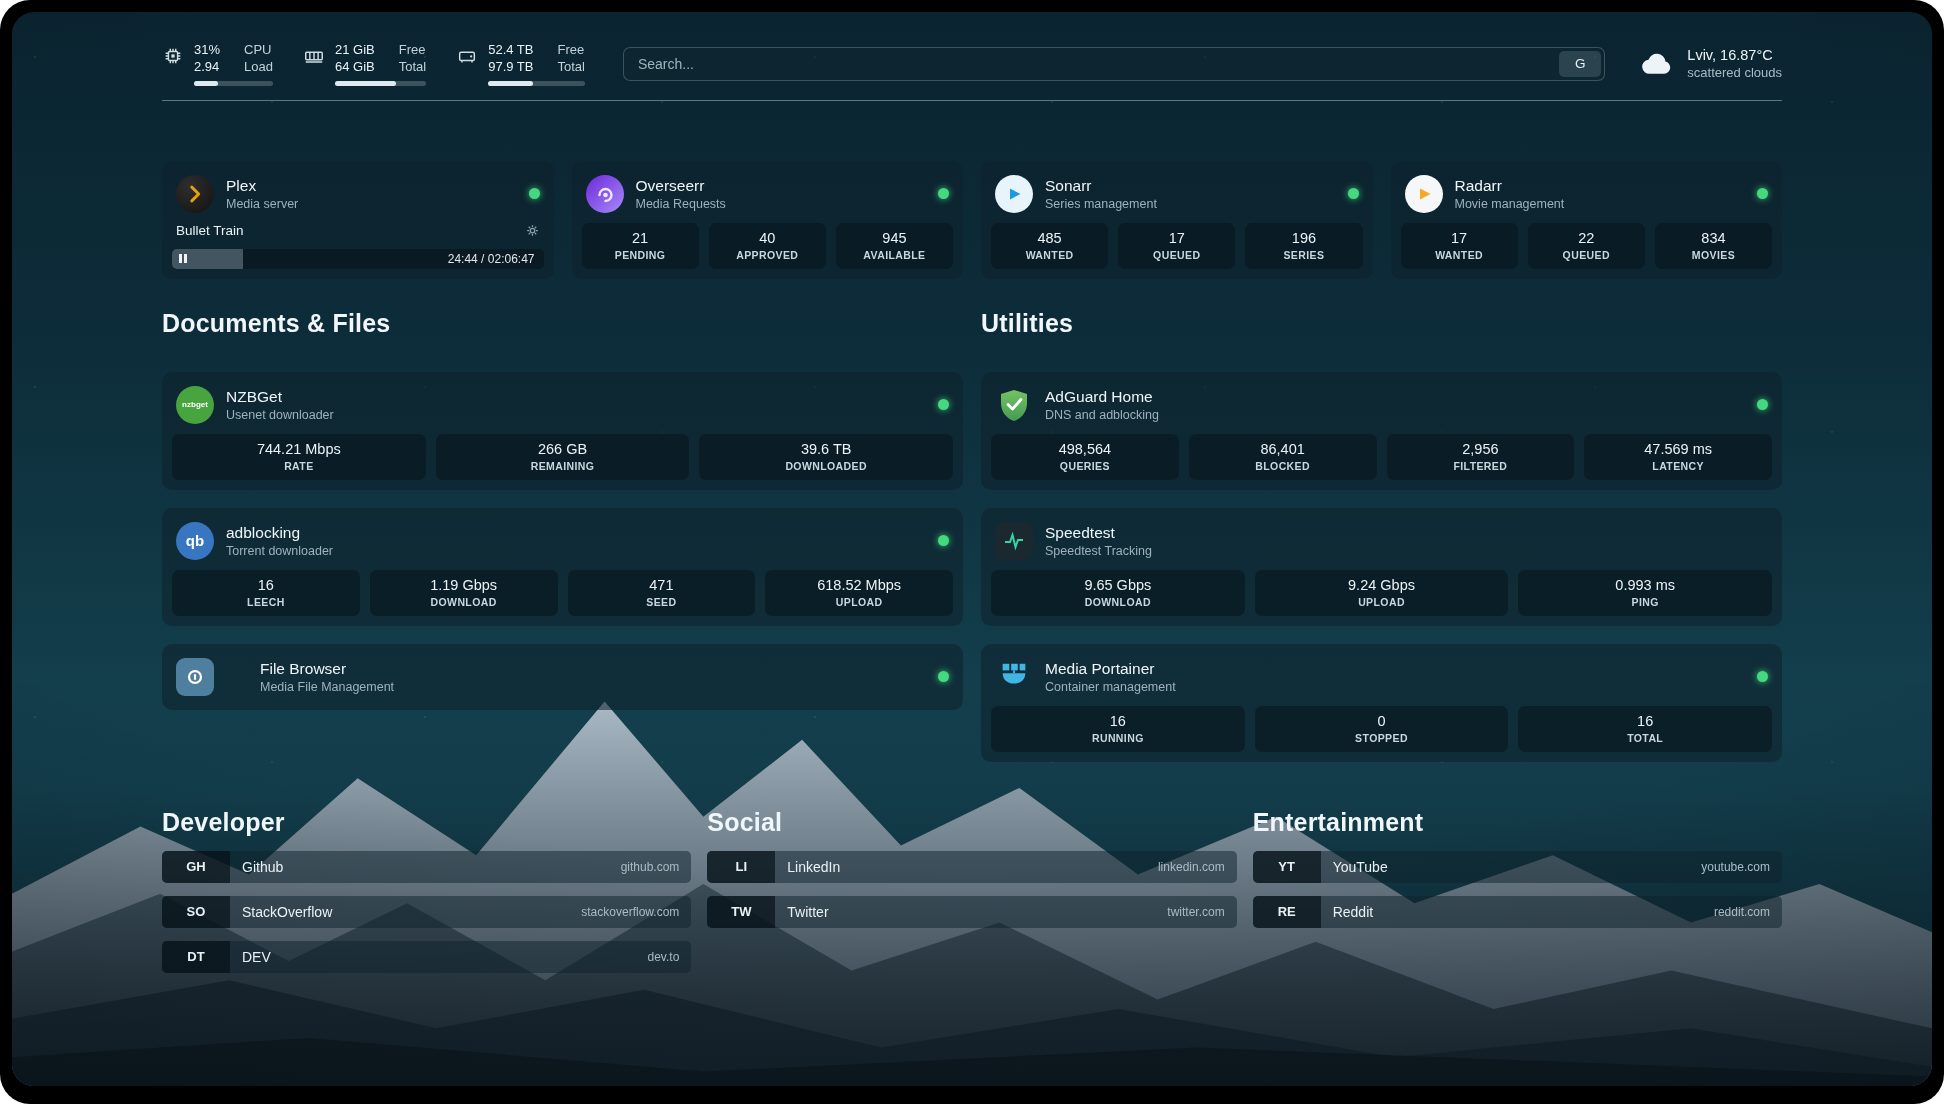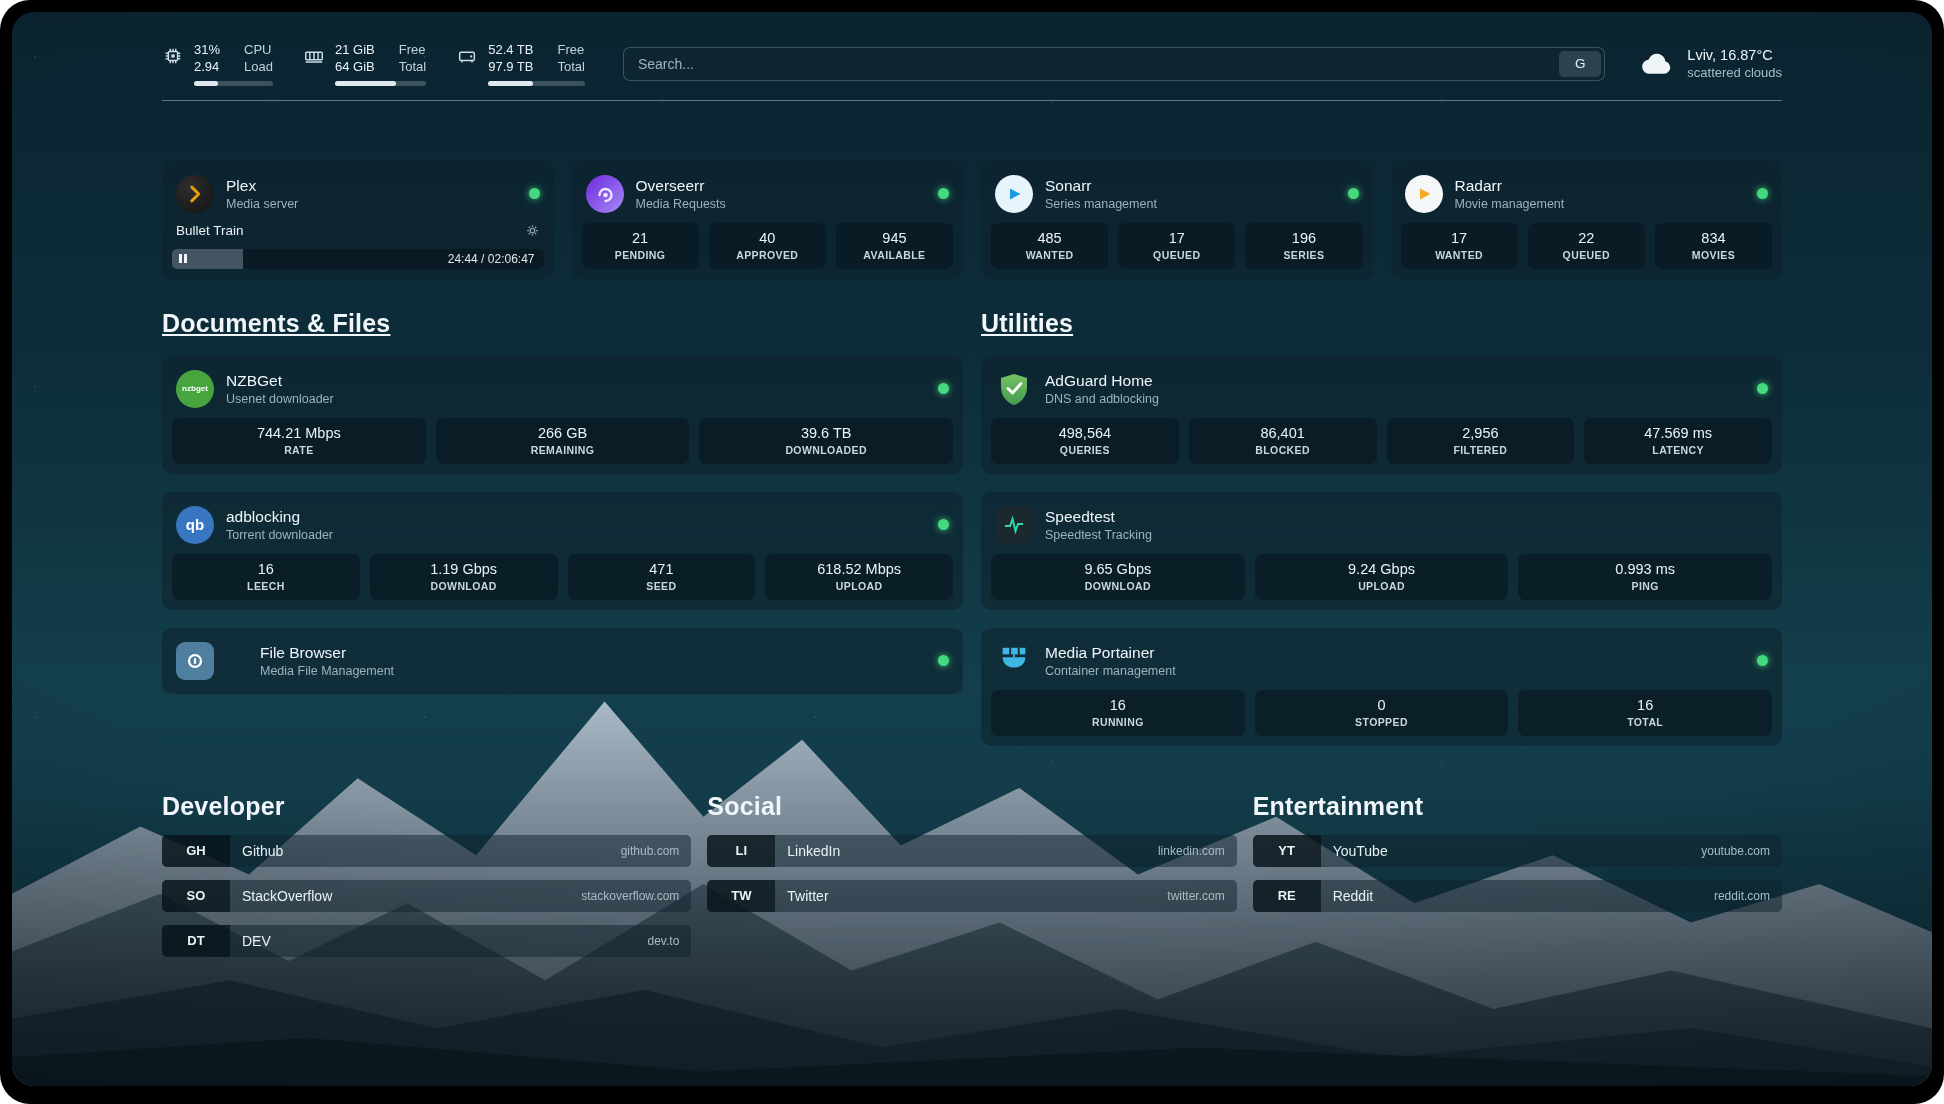--- a/index.html
+++ b/index.html
@@ -80,21 +80,21 @@
   .np { display:flex; align-items:center; padding:0 4px 8px; font-size:13.5px; color:#ecf3f6; }
   .gear-btn { margin-left:auto; background:none; border:none; cursor:pointer; display:flex; }
   .np-bar { position:relative; height:20px; border-radius:5px; background:rgba(7,20,28,.6);
     overflow:hidden; display:flex; align-items:center; margin-top:auto; }
   .np-fill { position:absolute; left:0; top:0; bottom:0; background:rgba(190,212,224,.32); }
   .pause-btn { position:relative; margin-left:7px; display:flex; gap:2.5px; background:none; border:none; cursor:pointer; }
   .pause-btn i { width:2.5px; height:9px; background:#eef4f7; display:block; }
   .np-time { margin-left:auto; position:relative; padding-right:9px; font-size:12px; color:#e5e5e5; }
   
   .twocol { margin-top:30px; display:grid; grid-template-columns:1fr 1fr; gap:18px; align-items:start; }
-  .col .section-title { margin-bottom:18px;text-decoration:underline; }
+  .col .section-title { margin-bottom:34px; }
   .col .card + .card { margin-top:18px; }
   
   .bookmarks { margin-top:46px; display:grid; grid-template-columns:repeat(3,1fr); gap:16px; align-items:start; }
   .bm-title { margin-bottom:14px; }
   .bm-row { display:flex; align-items:center; height:32px; background:rgba(13,34,44,.5);
     border-radius:5px; overflow:hidden; margin-bottom:13px; cursor:pointer; }
   .bm-abbr { width:68px; height:100%; background:rgba(5,15,22,.66); display:grid; place-items:center;
     font-size:13px; font-weight:700; color:#e9f1f5; flex:none; }
   .bm-name { margin-left:12px; font-size:14px; color:#e9f1f5; }
   .bm-domain { margin-left:auto; margin-right:12px; font-size:12px; color:#a9bcc5;text-align:center; }

